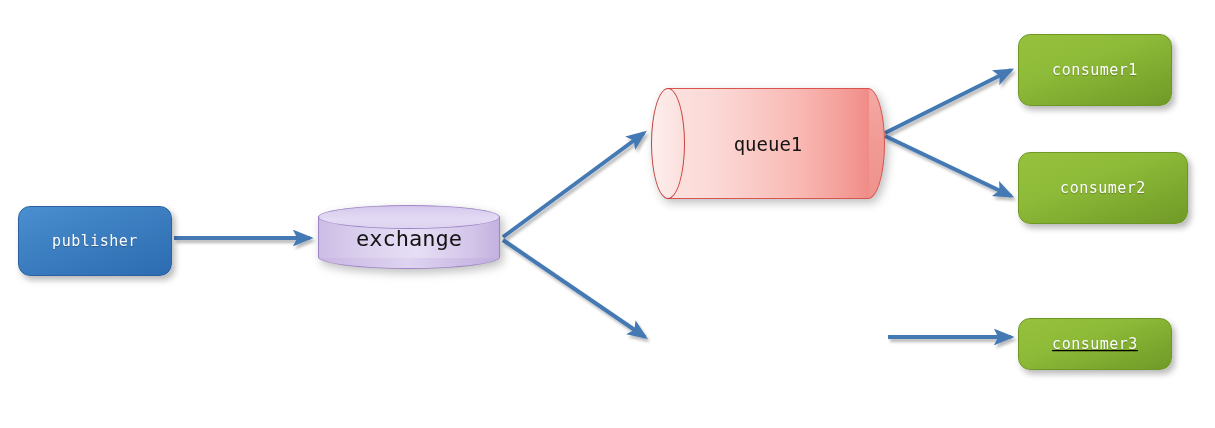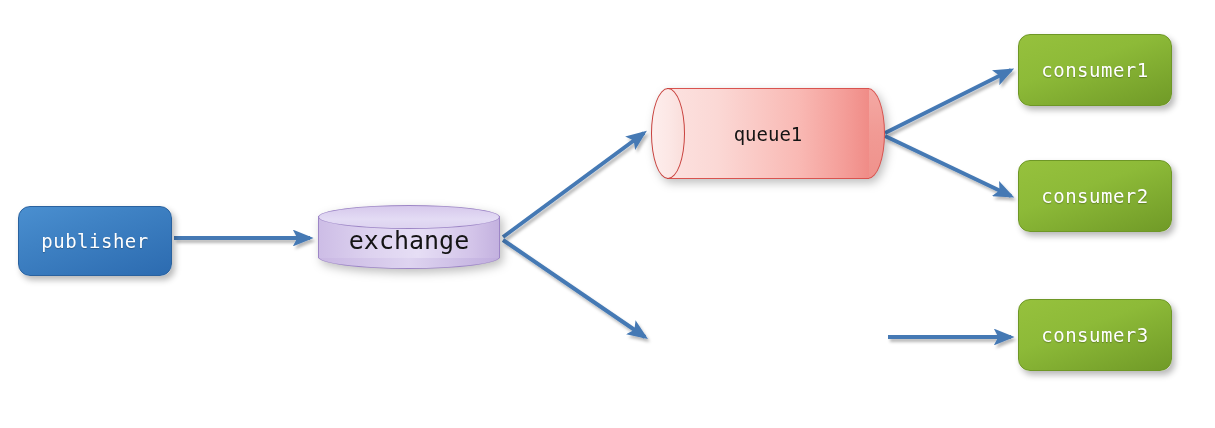--- a/index.html
+++ b/index.html
@@ -30,21 +30,21 @@
     align-items: center;
     justify-content: center;
   }
   
   .rrect {
     border-radius: 12px;
     box-shadow: 3px 4px 6px rgba(0,0,0,0.28);
   }
   .rrect .label {
     color: #ffffff;
-    font-size: 19px;
+    font-size: 15px;
     letter-spacing: 0.5px;
     text-shadow: 0 1px 1px rgba(0,0,0,0.25);
     white-space: nowrap;
   }
   .node-publisher {
     background: linear-gradient(160deg, #4a8fd0 0%, #3f82c4 35%, #2c6bb0 100%);
     border: 1px solid #2a629f;
     justify-content: center;
   }
   .node-consumer {
@@ -78,21 +78,21 @@
     border: 1px solid #9d86c6;
     border-radius: 50%;
     background: linear-gradient(to bottom, #d6c8ec 0%, #e3dbf4 60%, #ddd3f0 100%);
   }
   .vcyl .label {
     position: absolute;
     left: 0;
     right: 0;
     text-align: center;
     color: #141414;
-    font-size: 25px;
+    font-size: 22px;
     white-space: nowrap;
   }
   
   .hcyl {
     filter: drop-shadow(3px 4px 5px rgba(0,0,0,0.25));
   }
   .hcyl .body {
     position: absolute;
     top: 0;
     bottom: 0;
@@ -168,34 +168,34 @@
     <span class="label">publisher</span>
   </div>
 
   <div class="node vcyl" style="left:318px; top:205px; width:182px; height:64px;">
     <div class="cap-bottom" style="bottom:0; height:22px;"></div>
     <div class="body" style="top:11px; height:42px;"></div>
     <div class="cap-top" style="top:0; height:22px;"></div>
     <div class="label" style="top:21px;">exchange</div>
   </div>
 
-  <div class="node hcyl" style="left:651px; top:88px; width:234px; height:91px;">
+  <div class="node hcyl" style="left:651px; top:88px; width:234px; height:111px;">
     <div class="cap-right" style="right:0; width:32px;"></div>
     <div class="body" style="left:16px; right:16px;"></div>
     <div class="cap-left" style="left:0; width:32px;"></div>
     <div class="label">queue1</div>
   </div>
 
 
   <div class="node rrect node-consumer" style="left:1018px; top:34px; width:154px; height:72px;">
     <span class="label">consumer1</span>
   </div>
 
-  <div class="node rrect node-consumer" style="left:1018px; top:160px; width:154px; height:72px;">
+  <div class="node rrect node-consumer" style="left:1018px; top:152px; width:170px; height:72px;">
     <span class="label">consumer2</span>
   </div>
 
-  <div class="node rrect node-consumer" style="left:1018px; top:299px; width:154px; height:72px;">
+  <div class="node rrect node-consumer" style="left:1018px; top:318px; width:154px; height:52px;text-decoration:underline;">
     <span class="label">consumer3</span>
   </div>
 
 
 </div>
 
 </body></html>

